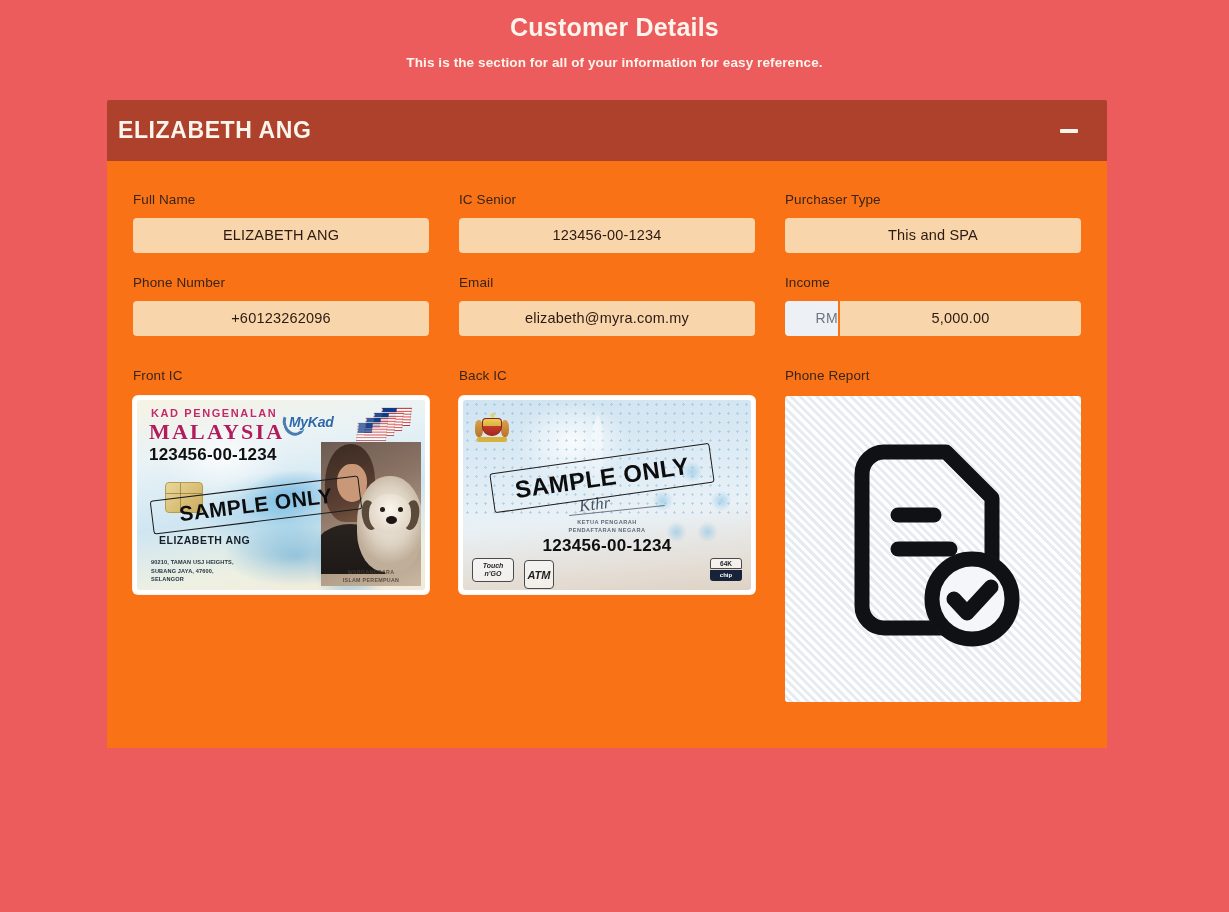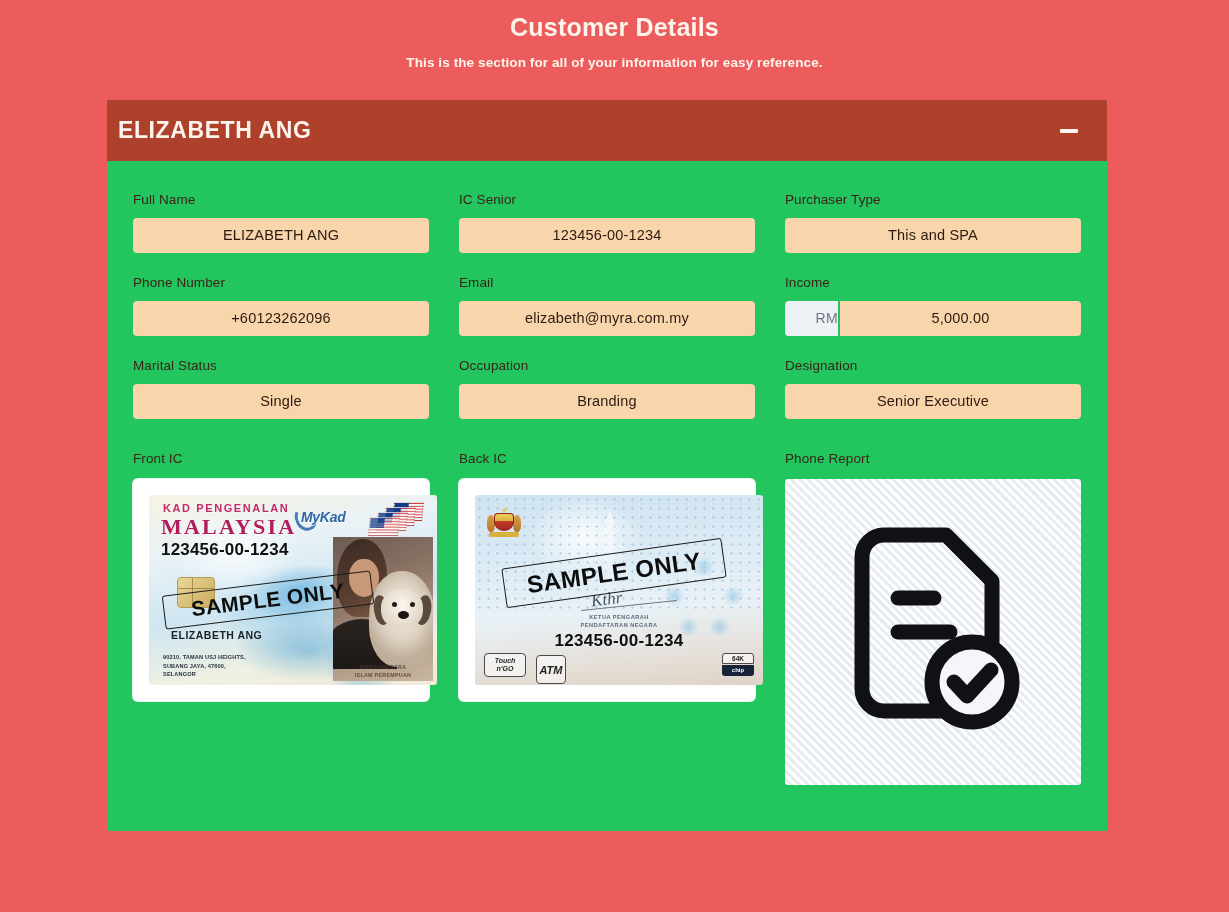--- a/index.html
+++ b/index.html
@@ -37,21 +37,21 @@
     margin-top: 11px;
     letter-spacing: 0.1px;
   }
 
   
   .card {
     position: absolute;
     left: 107px;
     top: 100px;
     width: 1000px;
-    background: #22c55e;
+    background: #f97316;
     border-radius: 2px 2px 0 0;
     overflow: hidden;
   }
 
   .card-header {
     background: #AE412C;
     height: 61px;
     display: flex;
     align-items: center;
     justify-content: space-between;
@@ -150,21 +150,21 @@
     color: #3A2418;
     font-size: 13.5px;
     font-weight: 500;
     line-height: 18px;
     margin-bottom: 11px;
     letter-spacing: 0.1px;
   }
   .thumb-frame {
     background: #FFFFFF;
     border-radius: 5px;
-    padding: 16px;
+    padding: 4px;
     width: 296px;
     box-shadow: 0 0 0 1px rgba(255,255,255,0.9);
   }
 
   .ic-card {
     position: relative;
     width: 288px;
     height: 190px;
     border-radius: 3px;
     overflow: hidden;
@@ -644,40 +644,20 @@
       </div>
       <div class="field">
         <div class="field-label">Income</div>
         <div class="field-control">
           <div class="field-prefix">RM</div>
           <div class="field-value">5,000.00</div>
         </div>
       </div>
     </div>
 
-    <div class="form-row">
-      <div class="field">
-        <div class="field-label">Marital Status</div>
-        <div class="field-control">
-          <div class="field-value">Single</div>
-        </div>
-      </div>
-      <div class="field">
-        <div class="field-label">Occupation</div>
-        <div class="field-control">
-          <div class="field-value">Branding</div>
-        </div>
-      </div>
-      <div class="field">
-        <div class="field-label">Designation</div>
-        <div class="field-control">
-          <div class="field-value">Senior Executive</div>
-        </div>
-      </div>
-    </div>
 
     <div class="attach-row">
 
       <div>
         <div class="attach-label">Front IC</div>
         <div class="thumb-frame">
           <div class="ic-card ic-front">
             <div class="wave"></div>
             <div class="wave2"></div>
 

